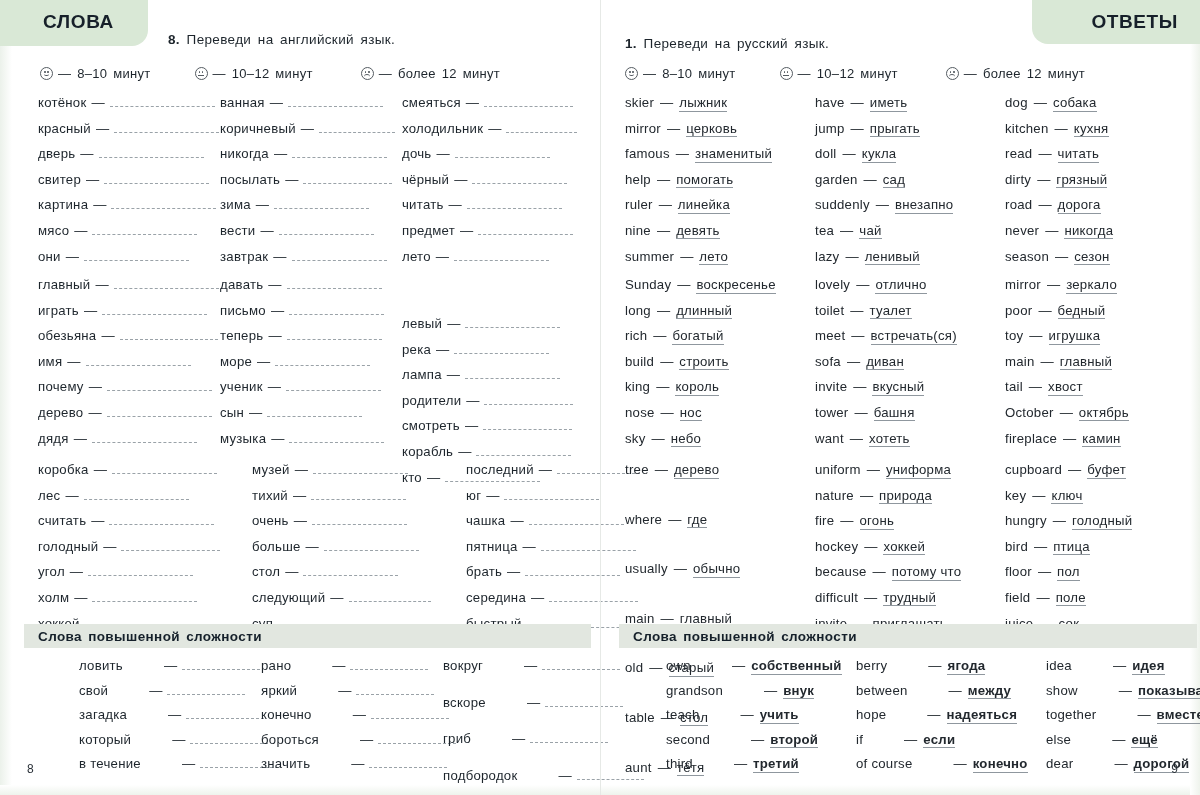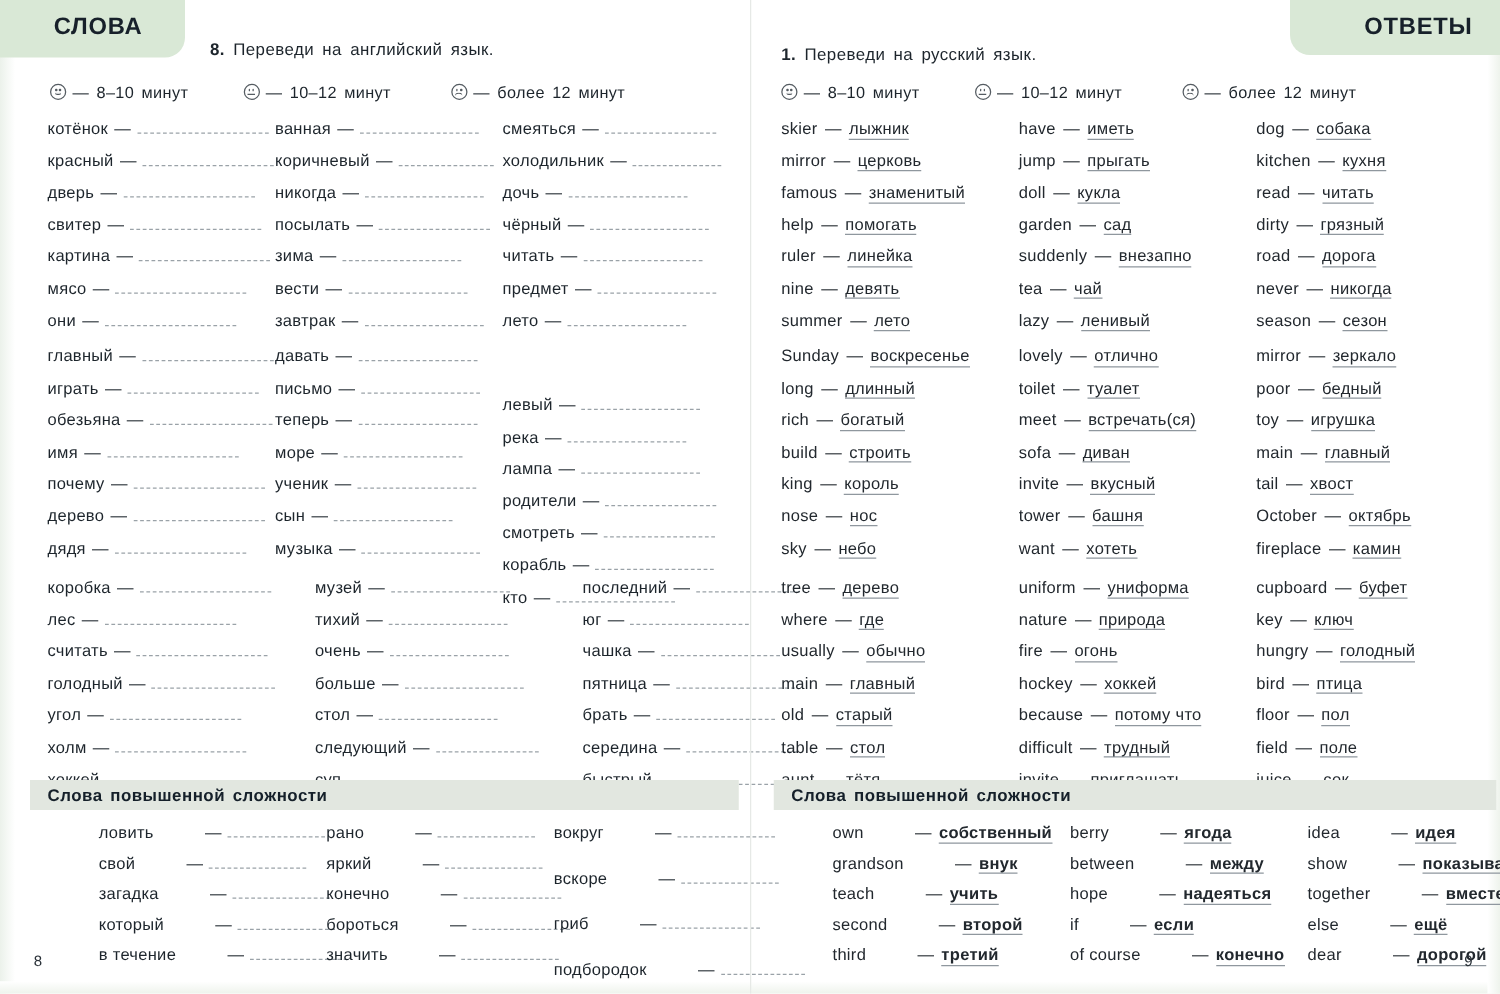--- a/index.html
+++ b/index.html
@@ -933,21 +933,21 @@
             <span class="ru">октябрь</span>
           </div>
           <div class="arow">
             <span class="en">fireplace</span>
             <span class="dash">—</span>
             <span class="ru">камин</span>
           </div>
         </div>
       </div>
     <div class="block" id="right-block-2" style="left:24px; top:462px;">
-        <div class="col" style="width: 190px;">
+        <div class="col" style="width: 190px; gap: 24px;">
           <div class="arow">
             <span class="en">tree</span>
             <span class="dash">—</span>
             <span class="ru">дерево</span>
           </div>
           <div class="arow">
             <span class="en">where</span>
             <span class="dash">—</span>
             <span class="ru">где</span>
           </div>

